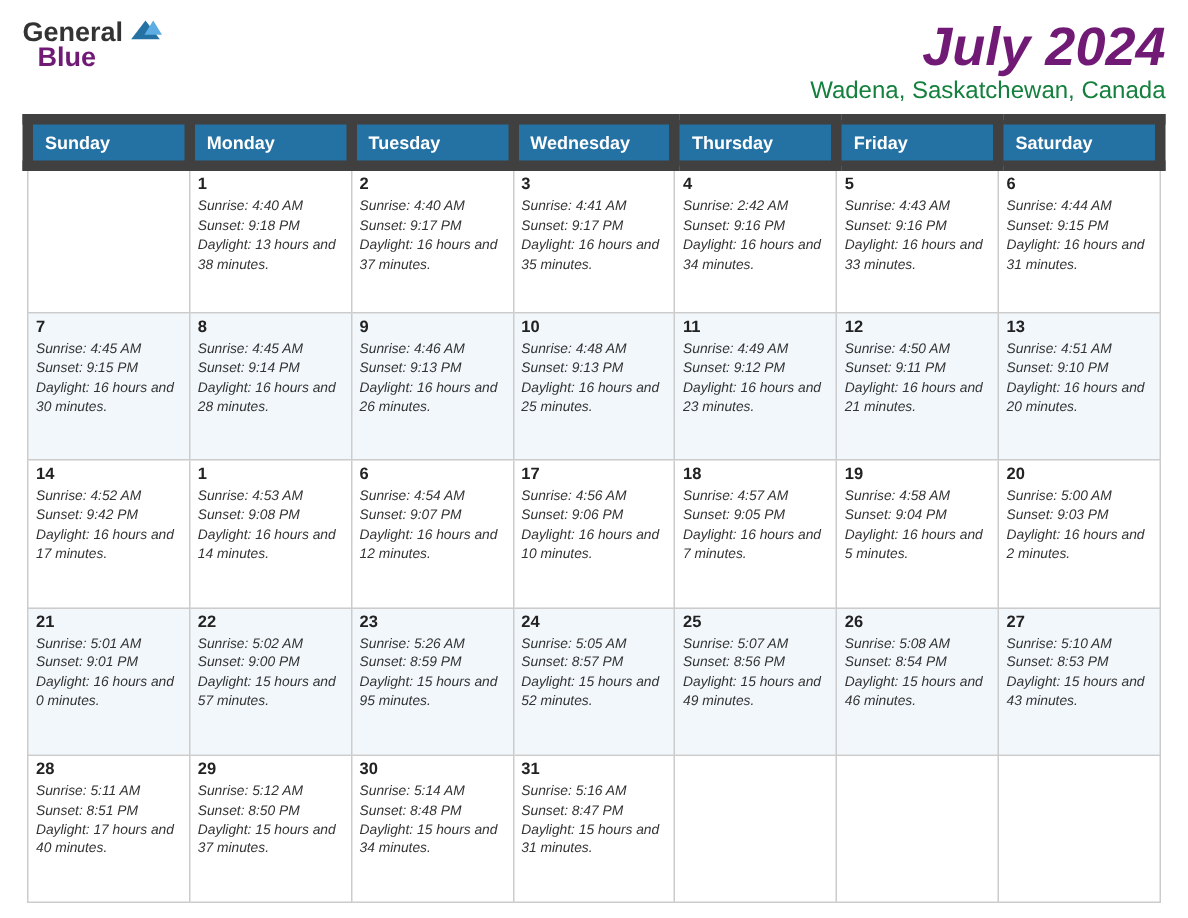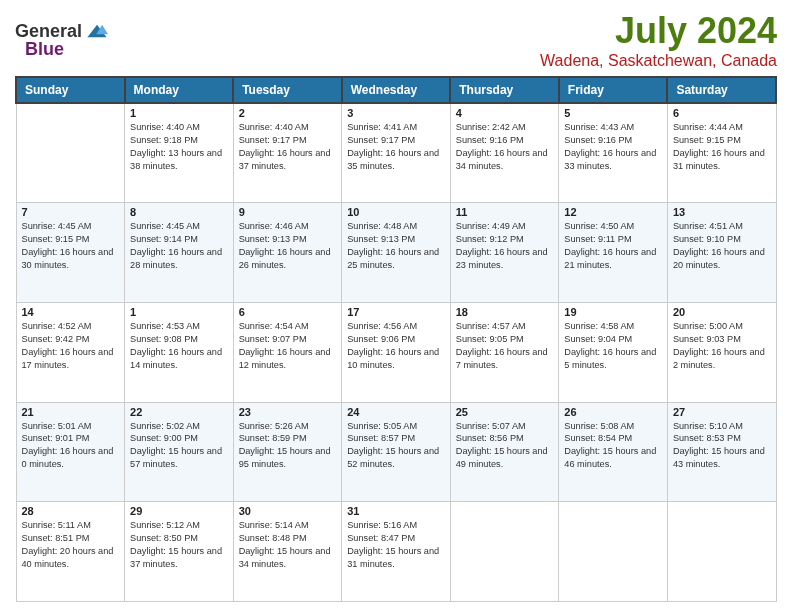--- a/index.html
+++ b/index.html
@@ -13,21 +13,21 @@
     .page {
       width: 792px;
       height: 612px;
       padding: 10px 15px;
       display: flex;
       flex-direction: column;
     }
     .header {
       display: flex;
       justify-content: space-between;
-      align-items: center;
+      align-items: flex-start;
       margin-bottom: 6px;
     }
     .logo {
       display: flex;
       flex-direction: column;
       align-items: flex-start;
     }
     .logo-text {
       display: flex;
       align-items: center;
@@ -37,40 +37,41 @@
       width: 22px;
       height: 22px;
       margin-left: 2px;
     }
     .title-block {
       text-align: right;
     }
     .month-title {
       font-size: 36px;
       font-weight: bold;
-      color: #4d7c0f;
+      color: #701a75;
+      font-style: italic;
     }
     .location-title {
       font-size: 16px;
-      color: #b91c1c;
+      color: #15803d;
       font-weight: normal;
     }
     .calendar-table {
       width: 100%;
       border-collapse: collapse;
       flex: 1;
     }
     .calendar-table th {
       background-color: #2471a3;
       color: white;
       text-align: left;
       padding: 5px 8px;
       font-size: 12px;
       font-weight: bold;
-      border: 2px solid #404040;
+      border: 7px solid #404040;
     }
     .calendar-table td {
       border: 1px solid #ccc;
       vertical-align: top;
       padding: 3px 5px;
       font-size: 9.5px;
       color: #333;
       width: 14.28%;
       height: 88px;
     }
@@ -78,20 +79,21 @@
       font-size: 11px;
       font-weight: bold;
       color: #222;
       display: block;
       margin-bottom: 2px;
     }
     .day-info {
       line-height: 1.4;
       font-size: 9.2px;
       color: #333;
+      font-style: italic;
     }
     .empty-cell {
       background: #f9f9f9;
     }
     tr:nth-child(even) td {
       background-color: #f2f7fb;
     }
     tr:nth-child(odd) td {
       background-color: #ffffff;
     }
@@ -357,21 +359,21 @@
             <div>Daylight: 15 hours and 43 minutes.</div>
           </div>
         </td>
         </tr>
         <tr>
           <td>
           <span class="day-number">28</span>
           <div class="day-info">
             <div>Sunrise: 5:11 AM</div>
             <div>Sunset: 8:51 PM</div>
-            <div>Daylight: 20 hours and 40 minutes.</div>
+            <div>Daylight: 17 hours and 40 minutes.</div>
           </div>
         </td>
           <td>
           <span class="day-number">29</span>
           <div class="day-info">
             <div>Sunrise: 5:12 AM</div>
             <div>Sunset: 8:50 PM</div>
             <div>Daylight: 15 hours and 37 minutes.</div>
           </div>
         </td>

